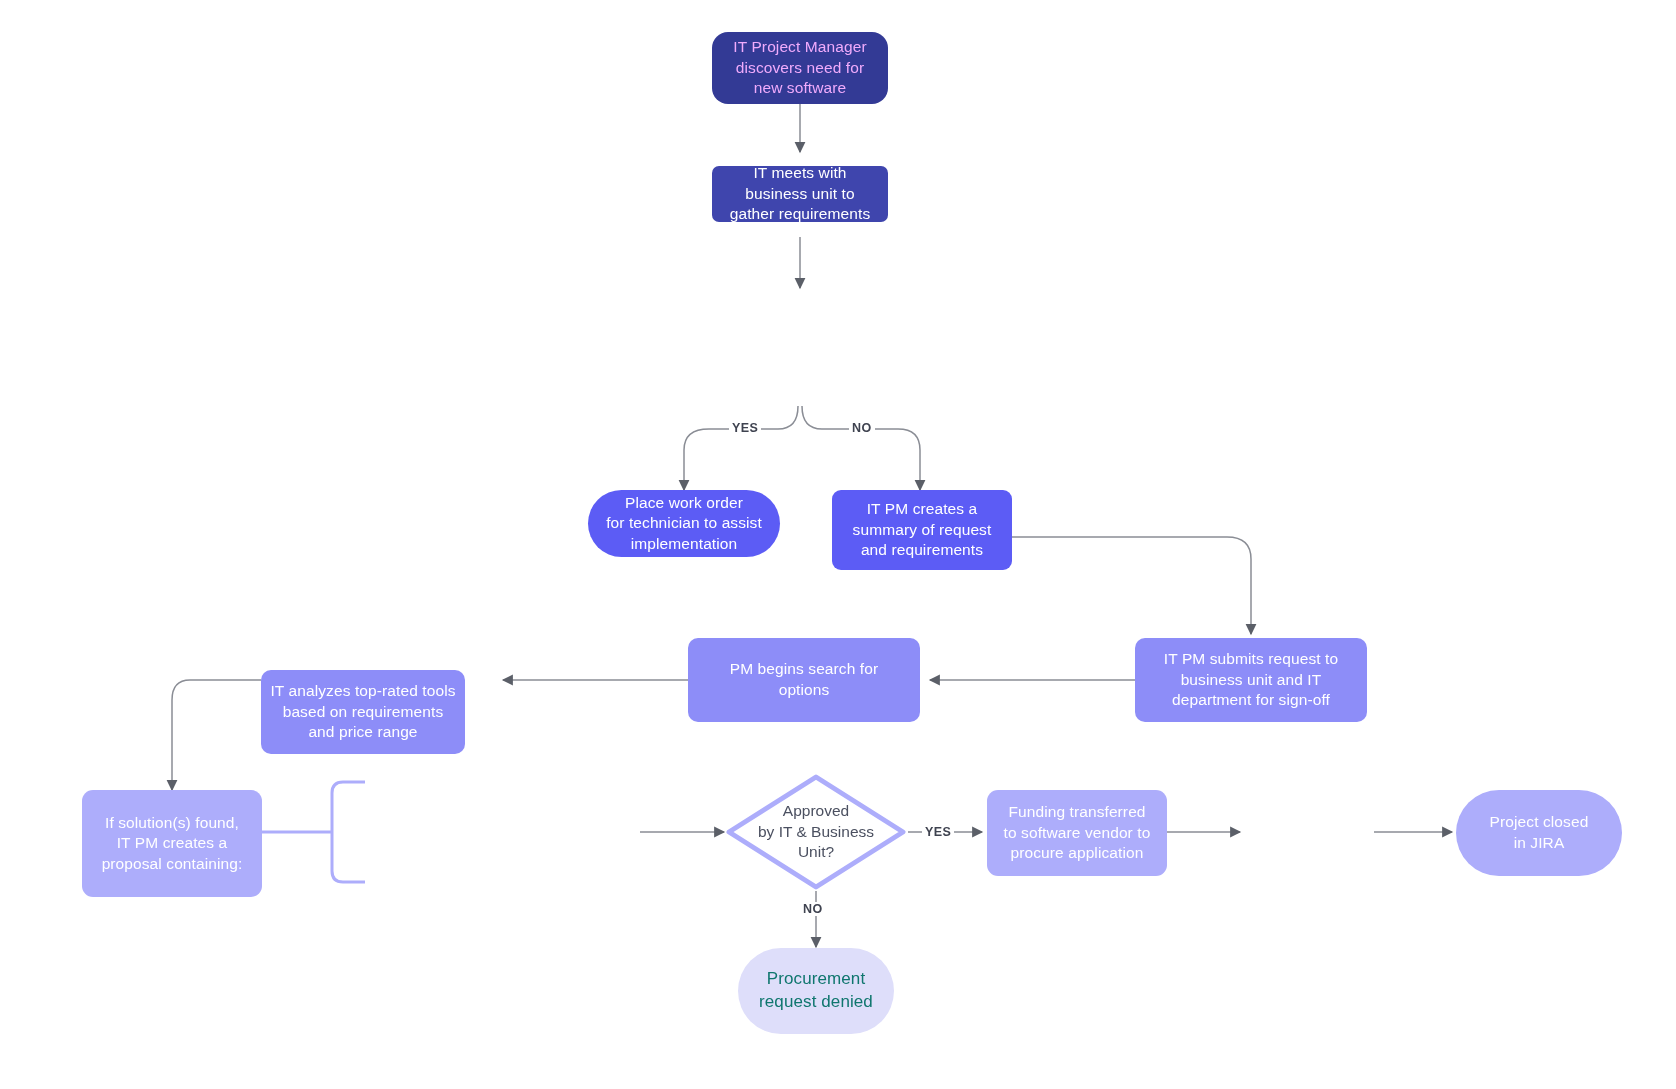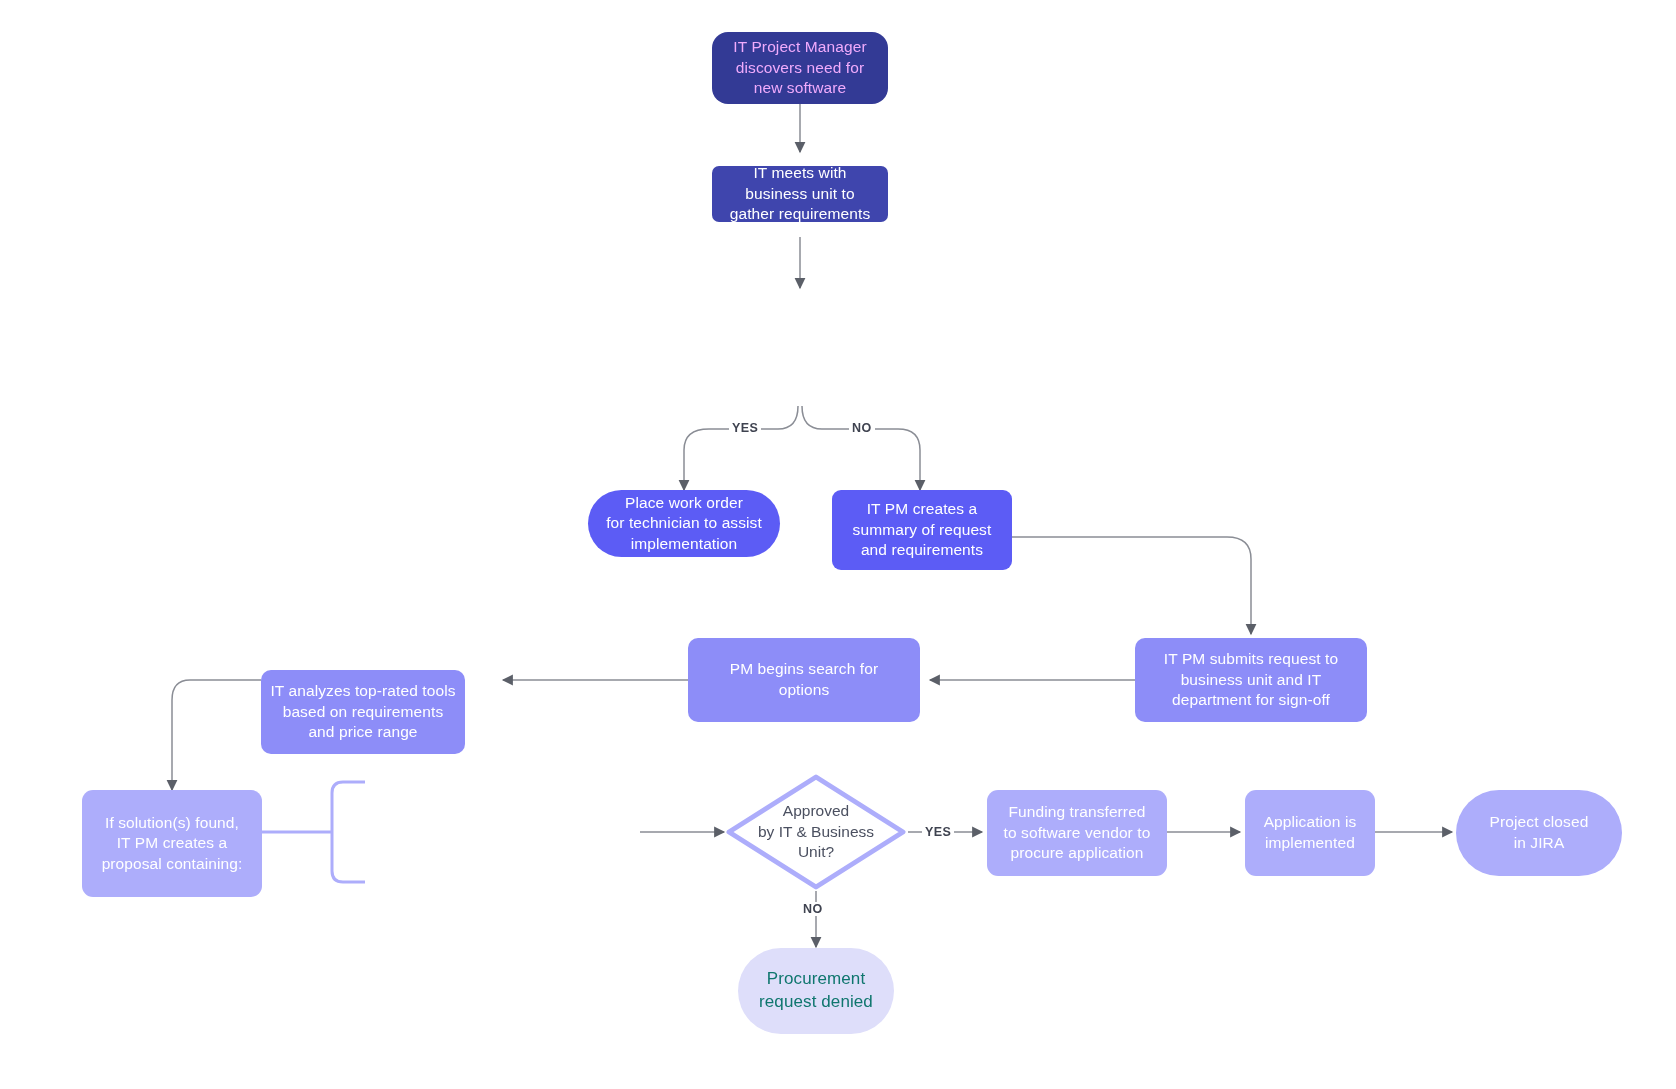--- a/index.html
+++ b/index.html
@@ -260,24 +260,20 @@
 
   <div class="edge-label" style="left:922px; top:825px;">YES</div>
   <div class="edge-label" style="left:800px; top:902px;">NO</div>
 
   <div class="node n-paleRect" style="left:987px; top:790px; width:180px; height:86px;">
     <span class="txt">Funding transferred
 to software vendor to
 procure application</span>
   </div>
 
-  <div class="node n-paleRect" style="left:1245px; top:790px; width:130px; height:86px;">
-    <span class="txt">Application is
-implemented</span>
-  </div>
 
   <div class="node n-palepill" style="left:1456px; top:790px; width:166px; height:86px;">
     <span class="txt">Project closed
 in JIRA</span>
   </div>
 
   <div class="node n-ghostpill" style="left:738px; top:948px; width:156px; height:86px;">
     <span class="txt">Procurement
 request denied</span>
   </div>

